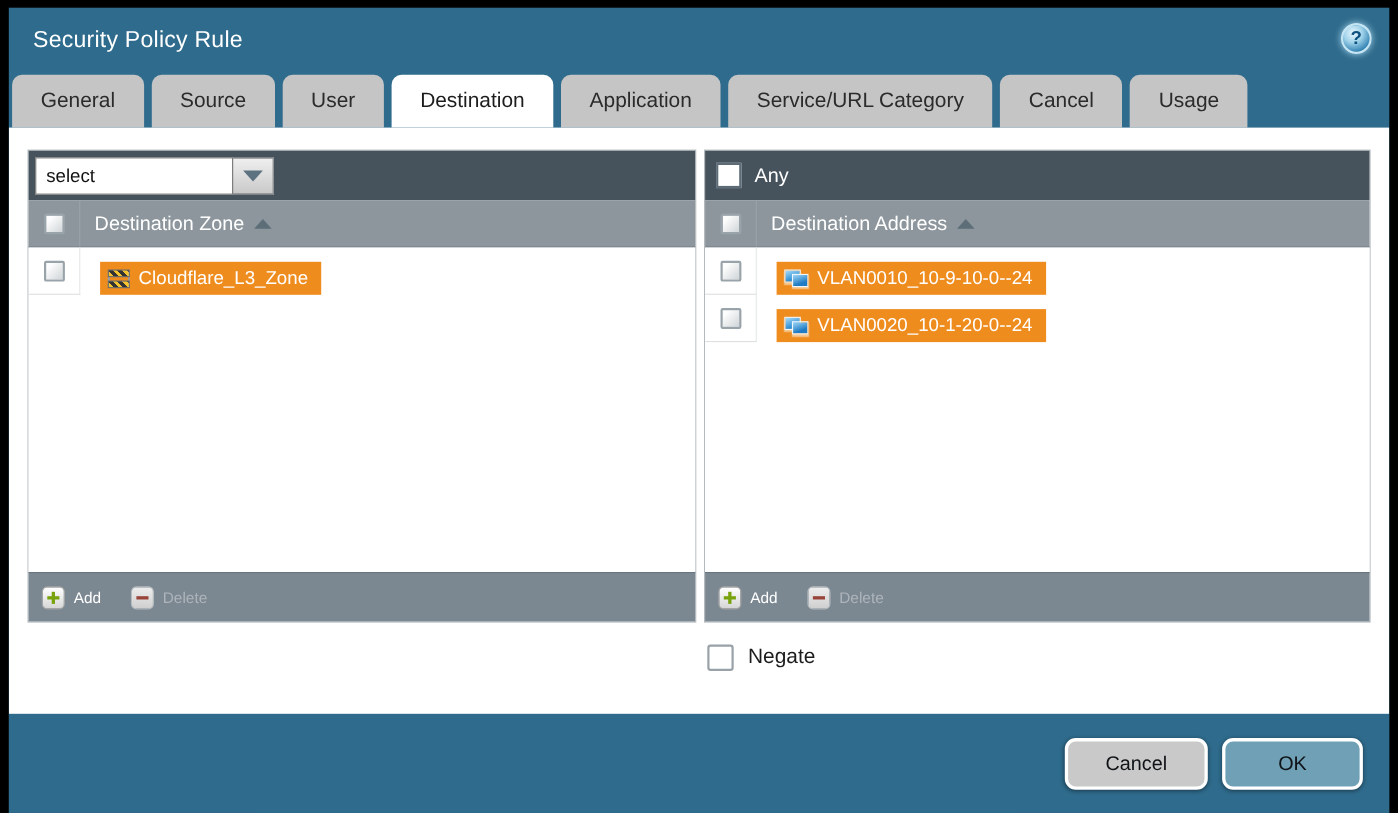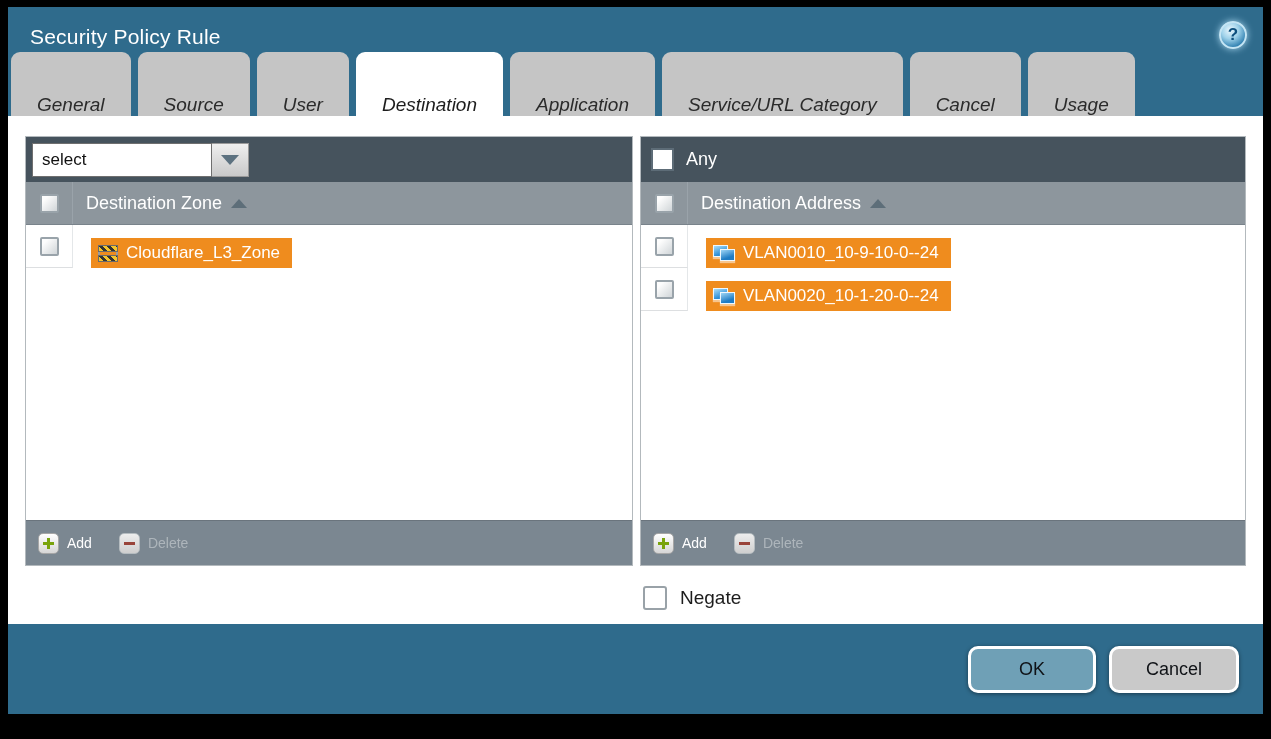--- a/index.html
+++ b/index.html
@@ -1,33 +1,33 @@
 <!DOCTYPE html>
 <html><head>
 <meta charset="utf-8">
 <style>
   * { box-sizing: border-box; margin: 0; padding: 0; }
   body { margin:0; background:#000; font-family:"Liberation Sans", sans-serif; }
 
-  .window { width:1271px; height:739px; background:#000; padding:7px 8px 25px 8px; }
+  .window { width:1271px; height:739px; background:#000; padding:7px 8px 0 8px; }
   .window-inner { background:#2f6b8c; width:100%; height:100%; display:flex; flex-direction:column; position:relative; overflow:hidden; }
 
   
   .titlebar { height:60px; flex:none; display:flex; align-items:center; padding-left:22px; }
   .title { color:#fff; font-size:21px; letter-spacing:.2px; }
   .help { position:absolute; top:14px; right:16px; width:28px; height:28px; border-radius:50%;
           background:radial-gradient(circle at 38% 30%, #eaf7fd 0%, #9fd2ea 38%, #2e7fb0 78%, #1b5d88 100%);
           border:2px solid #c4e5f4; box-shadow:0 0 7px rgba(180,225,248,.9);
           display:flex; align-items:center; justify-content:center;
           color:#0d4f7d; font-size:17px; font-weight:bold; cursor:pointer; }
 
   
   .tabbar { height:49px; flex:none; display:flex; align-items:flex-end; gap:7px; padding-left:3px; }
-  .tab { height:64px; background:#c5c5c5; border-radius:9px 9px 0 0; padding:0 26px;
-         display:flex; align-items:flex-end; font-size:19px; color:#2b2b2b; cursor:pointer; white-space:nowrap;font-style:italic; }
+  .tab { height:48px; background:#c5c5c5; border-radius:9px 9px 0 0; padding:0 26px;
+         display:flex; align-items:center; font-size:19px; color:#2b2b2b; cursor:pointer; white-space:nowrap; }
   .tab.active { background:#ffffff; color:#1d1d1d; }
 
   
   .content { background:#fff; flex:1; padding:20px 17px 0 17px; display:flex; flex-direction:column; }
   .panels { display:flex; gap:7px; }
   .panel { height:430px; display:flex; flex-direction:column; border:1px solid #b3b9bd; }
   .panel-left { width:608px; flex:none; }
   .panel-right { flex:1; }
 
   .panel-top { height:45px; flex:none; background:#46535d; display:flex; align-items:center; padding:0 6px; }
@@ -249,18 +249,18 @@
 
       </div>
 
       <div class="negate-row">
         <span class="cb-negate"></span>
         <span class="negate-label">Negate</span>
       </div>
     </div>
 
     <div class="dialog-footer">
+      <div class="btn btn-cancel">Cancel</div>
       <div class="btn btn-ok">OK</div>
-      <div class="btn btn-cancel">Cancel</div>
     </div>
 
   </div>
 </div>
 
 </body></html>

